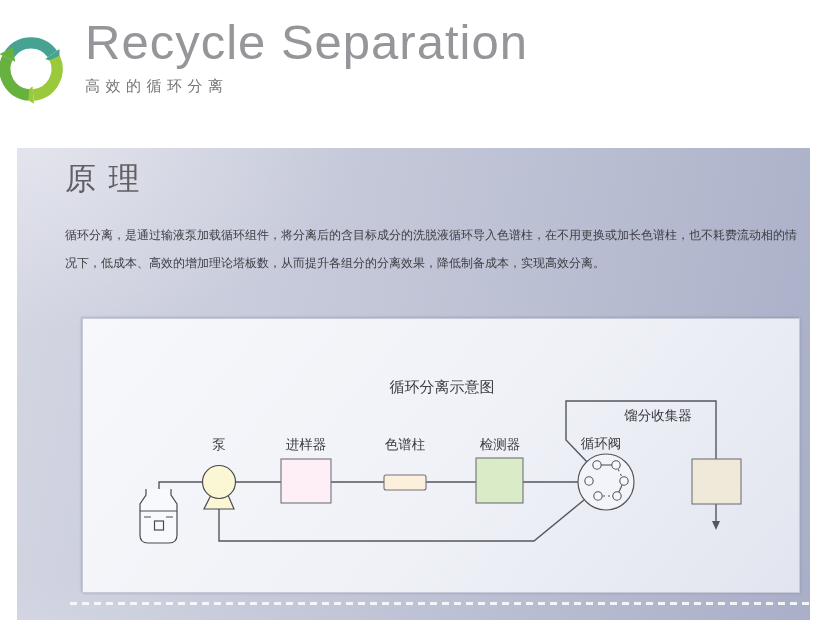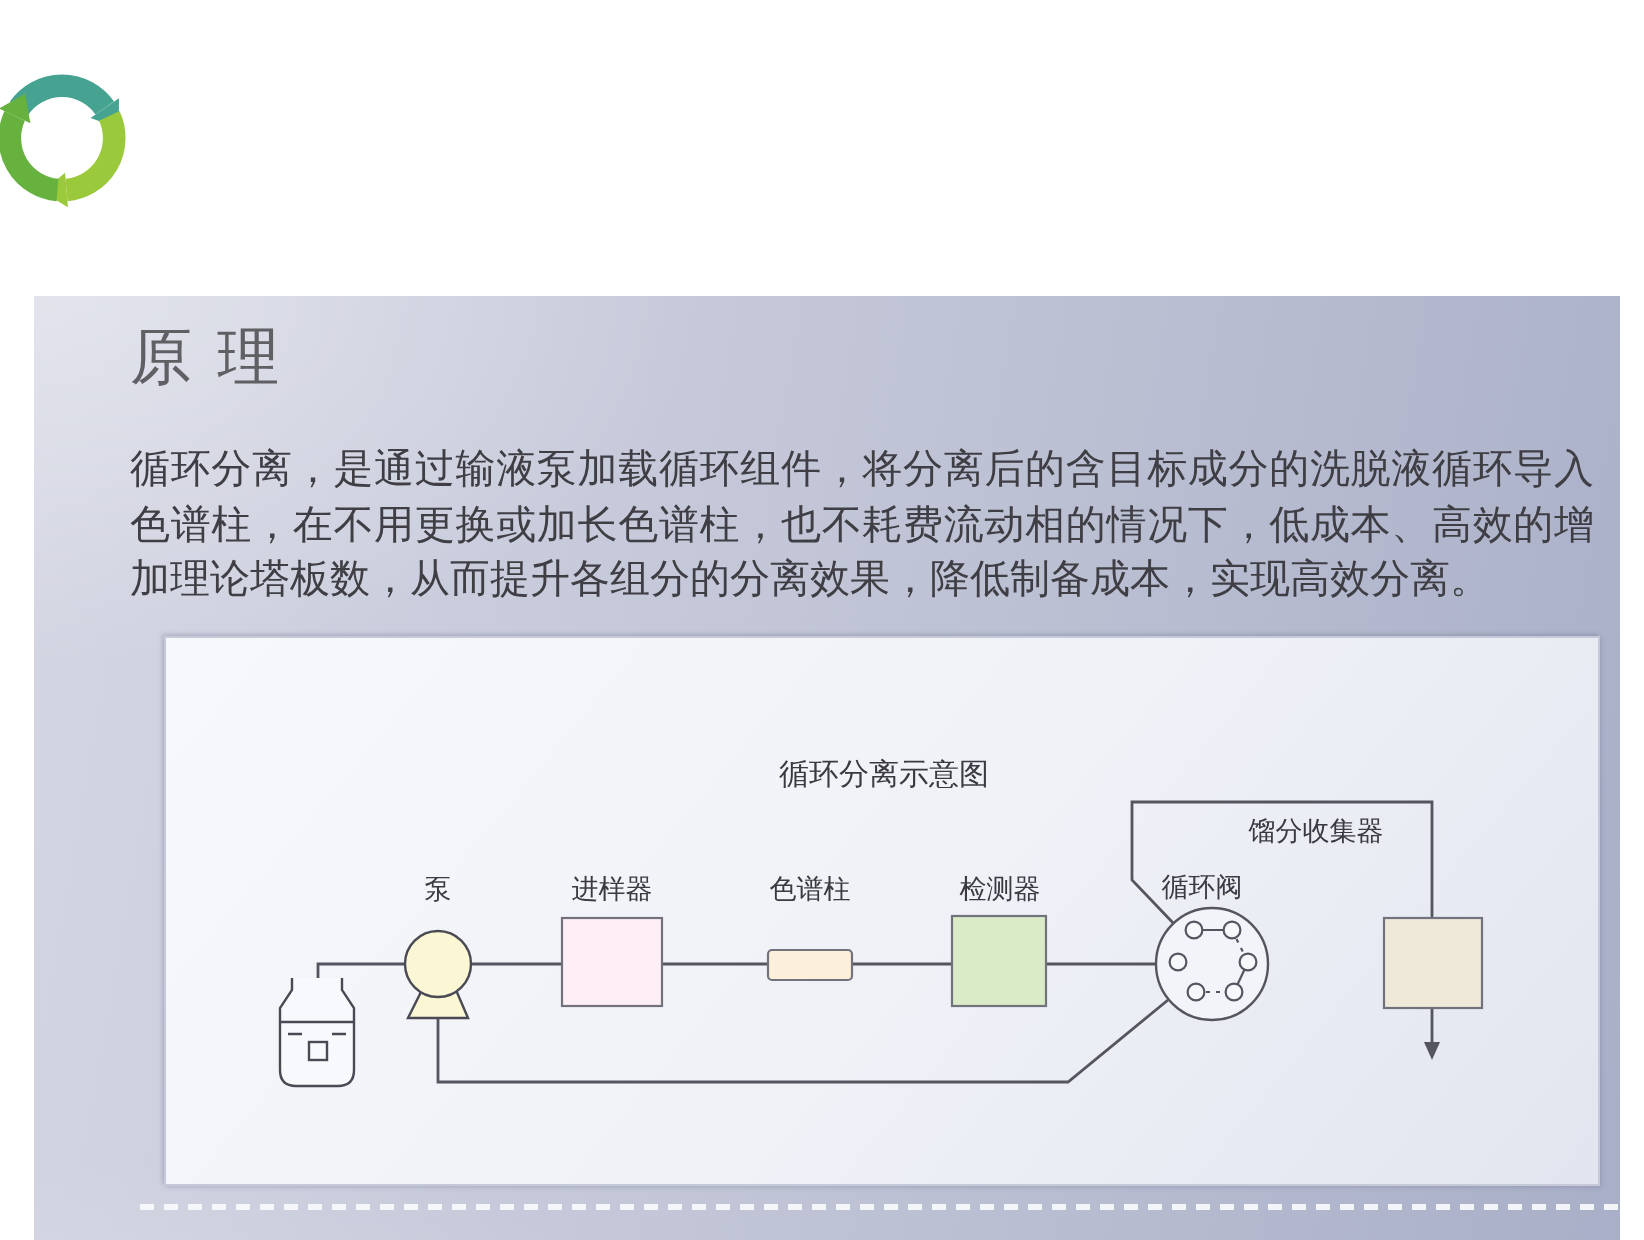--- a/index.html
+++ b/index.html
@@ -18,21 +18,21 @@
   
   .panel { position:absolute; left:17px; top:148px; width:793px; height:604px;
     background:
       radial-gradient(ellipse 520px 300px at 2% 0%, rgba(255,255,255,0.35), transparent 62%),
       radial-gradient(ellipse 640px 280px at 4% 100%, rgba(255,255,255,0.25), transparent 62%),
       linear-gradient(100deg, #d4d6e3 0%, #c2c6d7 45%, #a8aec7 100%);
     text-decoration: underline;
   }
   .principle-heading { position:absolute; left:48px; top:10px; font-size:31px; font-weight:300;
     color:#5f5f64; letter-spacing:2px; }
-  .principle-text { position:absolute; left:48px; top:74px; width:732px; font-size:20px;
+  .principle-text { position:absolute; left:48px; top:74px; width:732px; font-size:12px;
     line-height:27.5px; color:#3e3e44; text-align:justify; }
 
   
   .diagram-box { position:absolute; left:65px; top:170px; width:718px; height:275px;
     background:linear-gradient(130deg, #f7f8fb 0%, #eff1f7 55%, #e2e5ef 100%);
     border:1px solid #c6c9d8;
     box-shadow:-1px -1px 2px rgba(95,100,128,0.28), 1px 1px 2px rgba(95,100,128,0.18);text-align:right; }
   .diagram-box svg { display:block; }
   .dia-label { font-size:13.5px; fill:#3a3a40; }
   .dia-title { font-size:15px; fill:#3a3a40; }
@@ -55,20 +55,24 @@
         <g transform="rotate(120 50 50)">
           <path d="M 25.4 32.8 A 30 30 0 0 1 74.6 32.8" fill="none" stroke-width="13" stroke="#9ac93c"></path>
           <polygon points="82.6,44.3 66.4,38.5 82.8,27.1" fill="#9ac93c"></polygon>
         </g>
         <g transform="rotate(240 50 50)">
           <path d="M 25.4 32.8 A 30 30 0 0 1 74.6 32.8" fill="none" stroke-width="13" stroke="#67b23e"></path>
           <polygon points="82.6,44.3 66.4,38.5 82.8,27.1" fill="#67b23e"></polygon>
         </g>
       </g>
     </svg>
+  </div>
+  <div class="title-block">
+    <div class="page-title">Recycle Separation</div>
+    <div class="page-subtitle">高效的循环分离</div>
   </div>
 </div>
 
 <div class="panel">
   <div class="principle-heading">原 理</div>
   <div class="principle-text">循环分离，是通过输液泵加载循环组件，将分离后的含目标成分的洗脱液循环导入色谱柱，在不用更换或加长色谱柱，也不耗费流动相的情况下，低成本、高效的增加理论塔板数，从而提升各组分的分离效果，降低制备成本，实现高效分离。</div>
 
   <div class="diagram-box">
     <svg width="716" height="273" viewBox="0 0 716 273">
 

